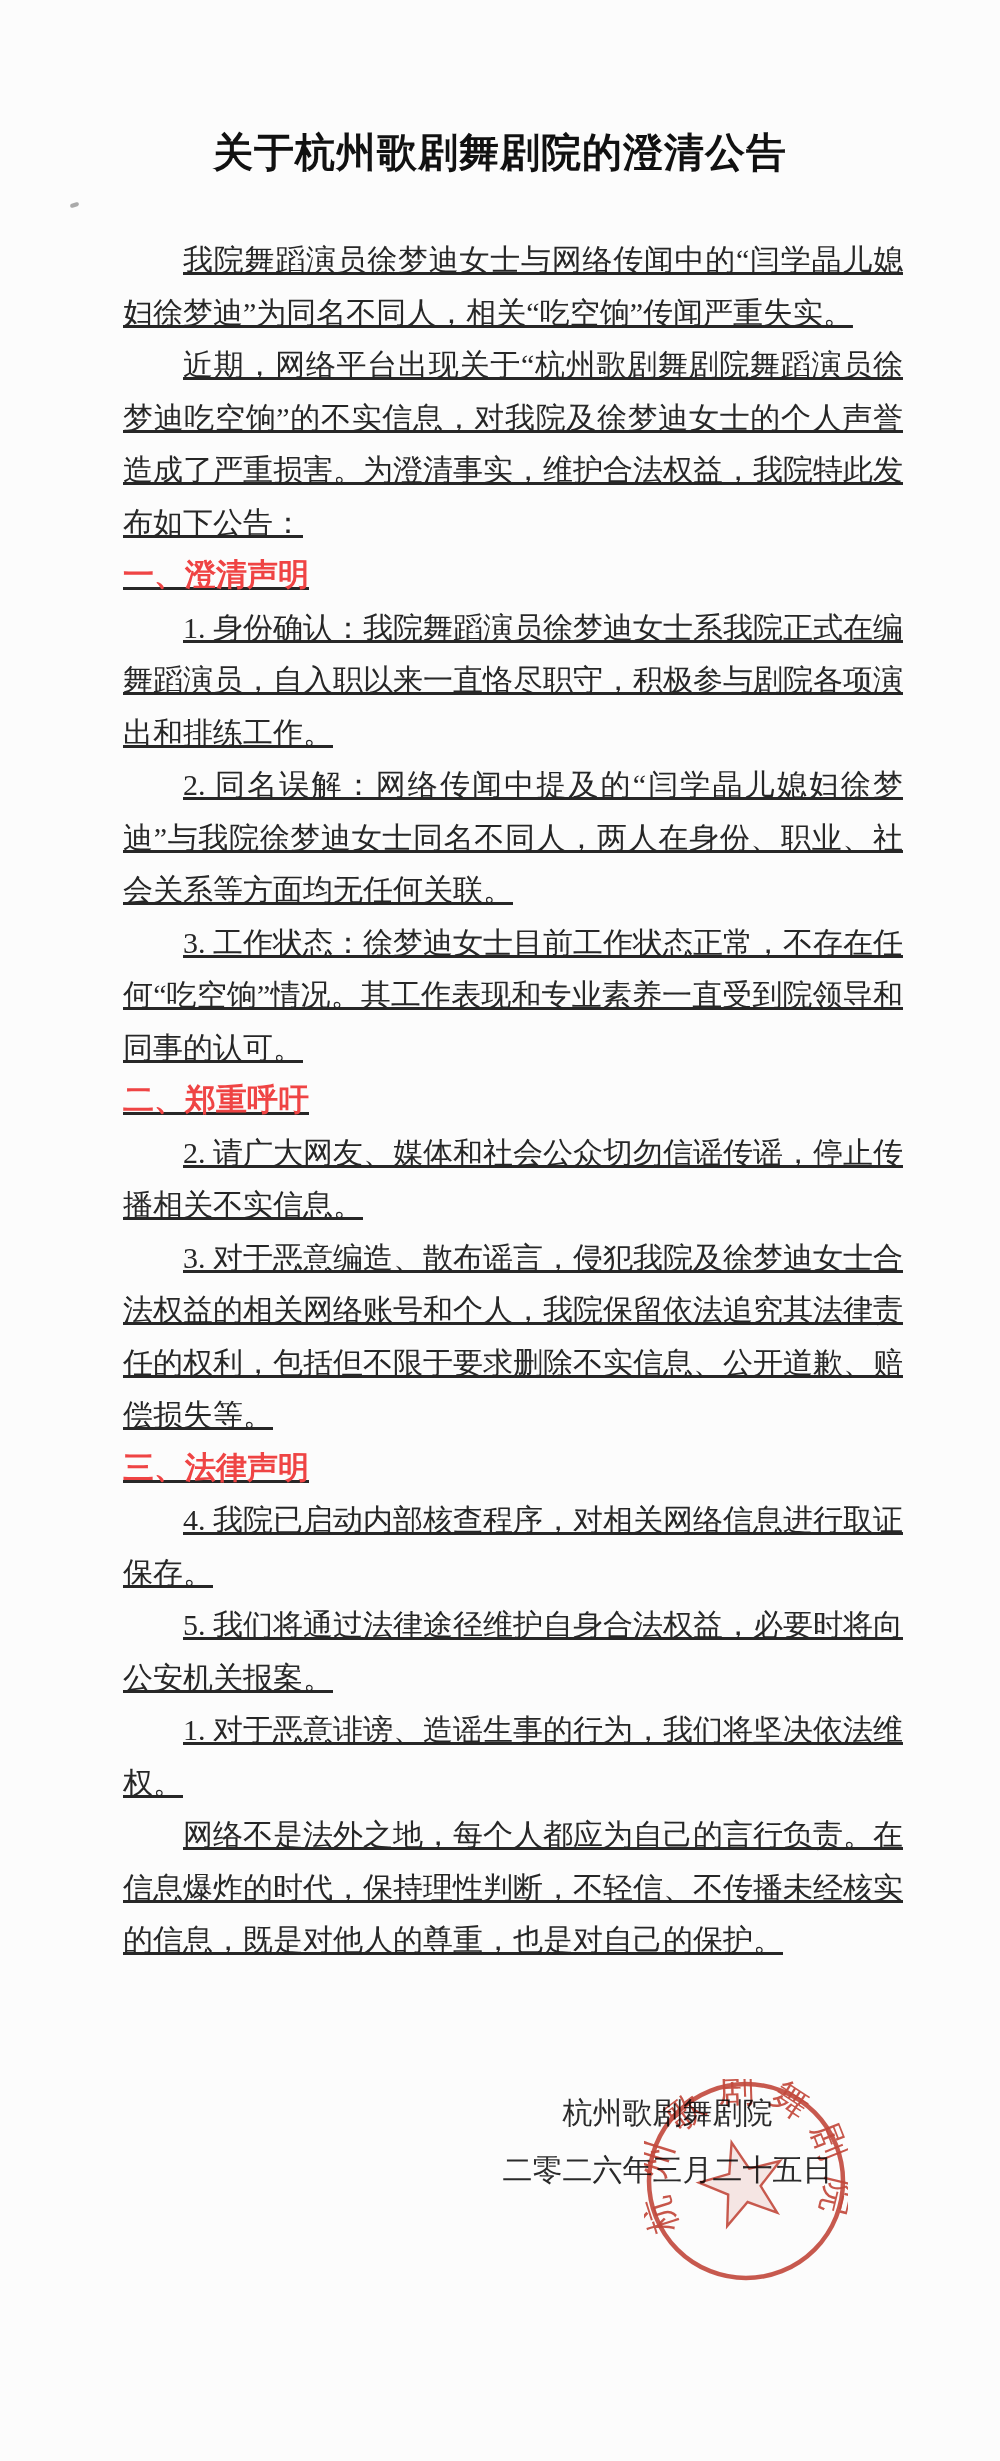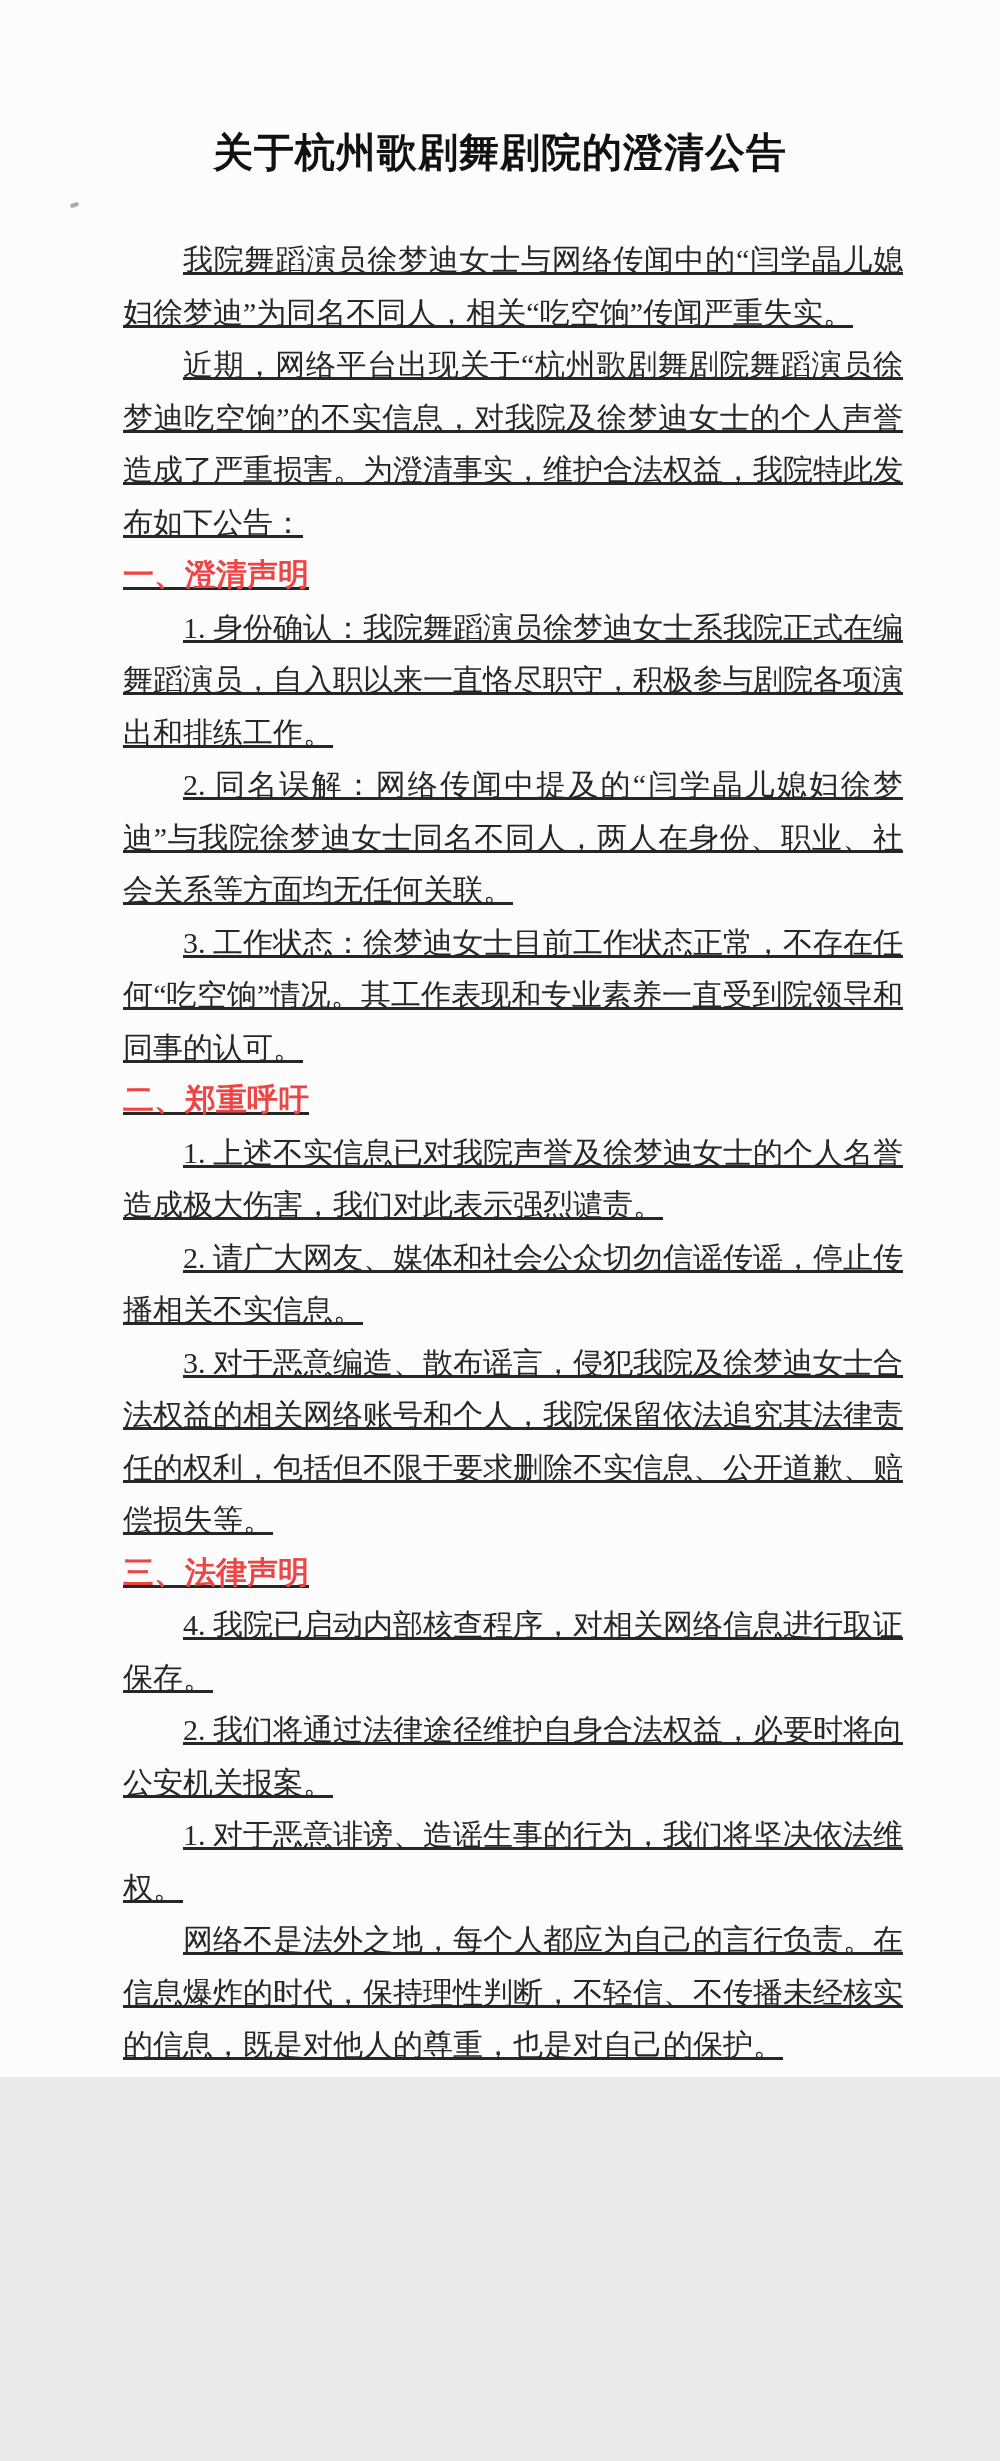--- a/index.html
+++ b/index.html
@@ -6,21 +6,21 @@
     --paper:#fcfcfc;
     --ink:#272727;
     --title-ink:#111111;
     --seal-red:#c0392b;
   }
   html,body{margin:0;padding:0;}
   body{background:#e9e9e9;}
   .page{
     position:relative;
     width:1000px;
-    height:2077px;
+    height:2461px;
     margin:0 auto;
     background:var(--paper);
     overflow:hidden;
     font-family:"Liberation Serif","DejaVu Serif",serif;
     color:var(--ink);
   }
   .doc-title{
     margin:130px 0 0 0;
     text-align:center;
     font-family:"Liberation Sans","DejaVu Sans",sans-serif;
@@ -95,26 +95,25 @@
   <div class="ink-speck"></div>
 
   <div class="content">
     <p class="para">我院舞蹈演员徐梦迪女士与网络传闻中的“闫学晶儿媳妇徐梦迪”为同名不同人，相关“吃空饷”传闻严重失实。</p>
     <p class="para">近期，网络平台出现关于“杭州歌剧舞剧院舞蹈演员徐梦迪吃空饷”的不实信息，对我院及徐梦迪女士的个人声誉造成了严重损害。为澄清事实，维护合法权益，我院特此发布如下公告：</p>
     <p class="heading">一、澄清声明</p>
     <p class="para">1. 身份确认：我院舞蹈演员徐梦迪女士系我院正式在编舞蹈演员，自入职以来一直恪尽职守，积极参与剧院各项演出和排练工作。</p>
     <p class="para">2. 同名误解：网络传闻中提及的“闫学晶儿媳妇徐梦迪”与我院徐梦迪女士同名不同人，两人在身份、职业、社会关系等方面均无任何关联。</p>
     <p class="para">3. 工作状态：徐梦迪女士目前工作状态正常，不存在任何“吃空饷”情况。其工作表现和专业素养一直受到院领导和同事的认可。</p>
     <p class="heading">二、郑重呼吁</p>
-    <p class="para">1. 上述不实信息已对我院声誉及徐梦迪女士的个人名誉造成极大伤害，我们对此表示强烈谴责。</p>
     <p class="para">2. 请广大网友、媒体和社会公众切勿信谣传谣，停止传播相关不实信息。</p>
     <p class="para">3. 对于恶意编造、散布谣言，侵犯我院及徐梦迪女士合法权益的相关网络账号和个人，我院保留依法追究其法律责任的权利，包括但不限于要求删除不实信息、公开道歉、赔偿损失等。</p>
     <p class="heading">三、法律声明</p>
     <p class="para">4. 我院已启动内部核查程序，对相关网络信息进行取证保存。</p>
-    <p class="para">2. 我们将通过法律途径维护自身合法权益，必要时将向公安机关报案。</p>
+    <p class="para">5. 我们将通过法律途径维护自身合法权益，必要时将向公安机关报案。</p>
     <p class="para">1. 对于恶意诽谤、造谣生事的行为，我们将坚决依法维权。</p>
     <p class="para">网络不是法外之地，每个人都应为自己的言行负责。在信息爆炸的时代，保持理性判断，不轻信、不传播未经核实的信息，既是对他人的尊重，也是对自己的保护。</p>
   </div>
 
   <div class="signature">
     <div>杭州歌剧舞剧院</div>
     <div>二零二六年三月二十五日</div>
   </div>
 
   <div class="seal">

